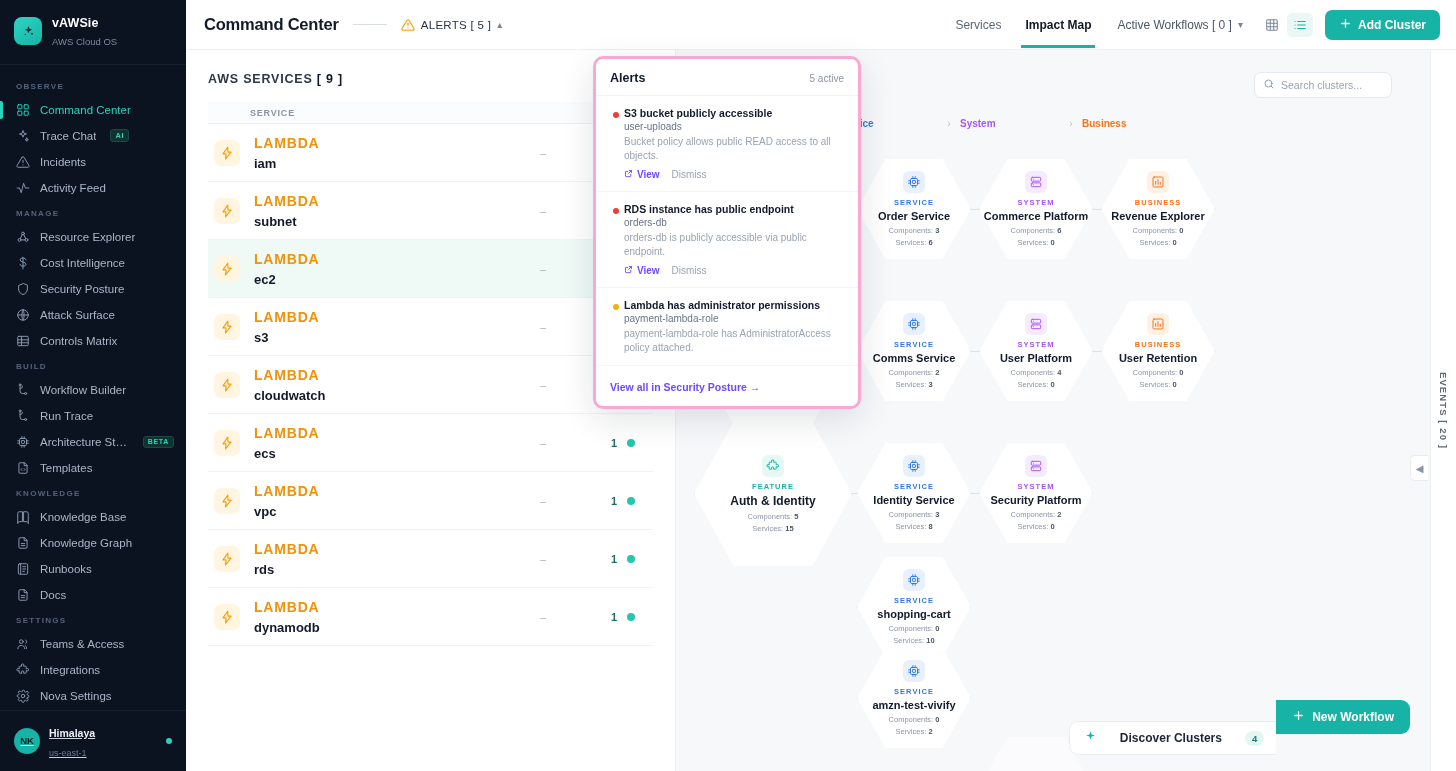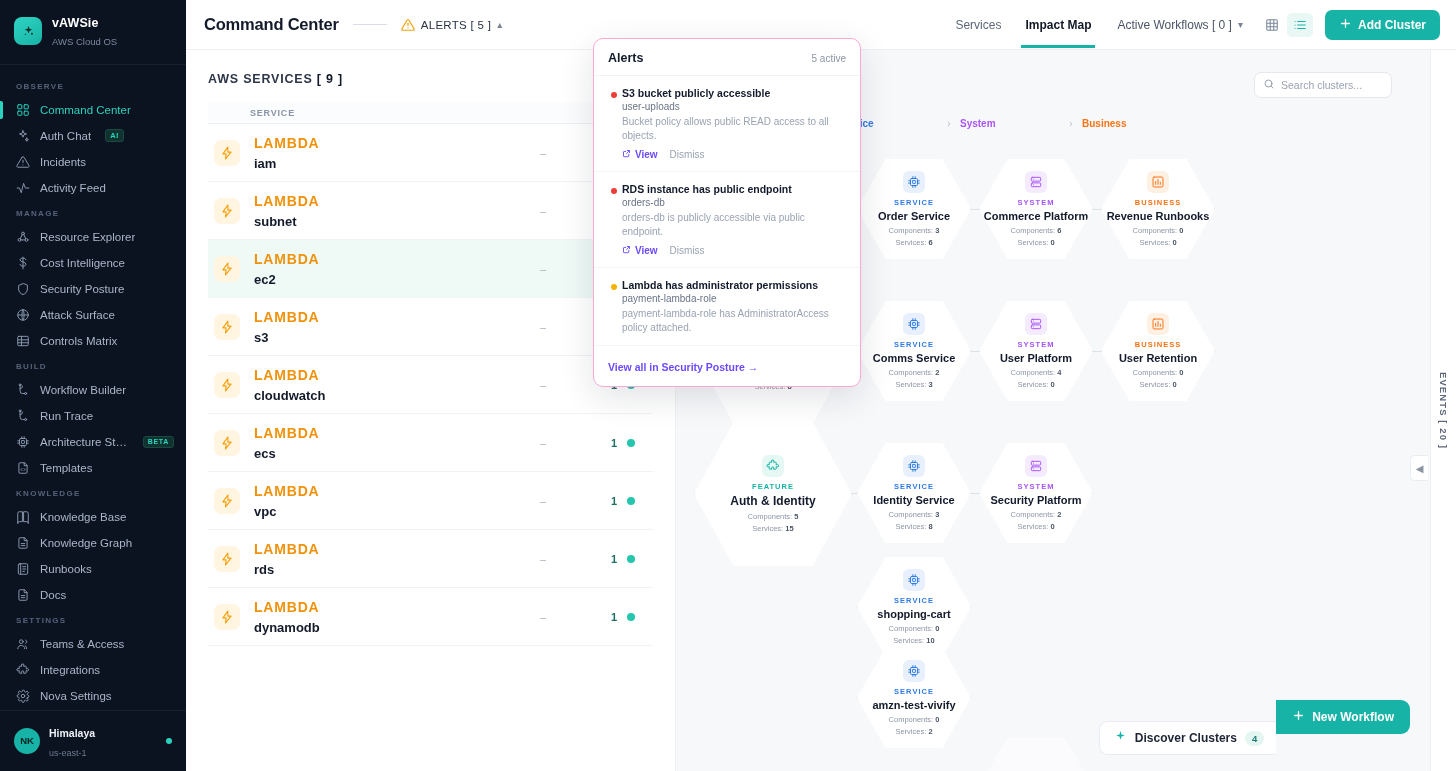--- a/index.html
+++ b/index.html
@@ -56,21 +56,21 @@
     color: #2ad3bd; background: #10332f; border: 1px solid #1b4a45;
     border-radius: 3px; padding: 1px 4px; margin-left: 4px;
   }
   .badge-beta {
     font-size: 7px; font-weight: 700; letter-spacing: .7px;
     color: #2ad3bd; background: #10332f; border: 1px solid #1b4a45;
     border-radius: 3px; padding: 1.5px 4px; margin-left: auto;
   }
   .sb-user {
     border-top: 1px solid #16202f; padding: 11px 14px;
-    display: flex; align-items: center; gap: 9px;
+    display: flex; align-items: center; gap: 9px; text-decoration: underline;
   }
   .avatar {
     width: 26px; height: 26px; border-radius: 50%;
     background: #17b3a6; color: #06211f; font-size: 9.5px; font-weight: 700;
     display: flex; align-items: center; justify-content: center; flex:0 0 26px;
   }
   .sb-user-txt { line-height: 1.2; flex: 1; }
   .sb-user-name { font-size: 10.5px; font-weight: 700; color: #eef2f7; }
   .sb-user-region { font-size: 9px; color: #6c7b91; margin-top: 1px; }
   .dot-online { width: 6px; height: 6px; border-radius: 50%; background: #2ad3bd; }
@@ -215,41 +215,41 @@
   .rail-toggle {
     position: absolute; right: 28px; top: 405px; width: 18px; height: 26px;
     background: #ffffff; border: 1px solid #e9ecf1; border-right: 0;
     border-radius: 5px 0 0 5px; display: flex; align-items: center; justify-content: center;
     color: #8b94a3; font-size: 10px; cursor: pointer; z-index: 6;
   }
 
   
   .fab-wrap { position: absolute; right: 46px; bottom: 16px; display: flex; align-items: center; z-index: 20; }
   .fab-ghost {
-    display: flex; align-items: center; gap: 8px; background: #ffffff;
+    display: flex; align-items: center; gap: 23px; background: #ffffff;
     border: 1px solid #e9ecf1; border-right: 0; border-radius: 9px 0 0 9px;
     height: 34px; padding: 0 12px 0 14px; font-size: 12px; font-weight: 600; color: #1d2433;
     cursor: pointer;
     margin-top: 42px;
   }
   .fab-ghost .spark { color: #17b3a6; }
   .pill-count {
     background: #e3f6f2; color: #1d7d70; font-size: 9.5px; font-weight: 700;
     border-radius: 9px; padding: 2px 7px;
   }
   .fab-primary {
     display: flex; align-items: center; gap: 7px; background: #17b3a6; color: #fff;
     border: 0; border-radius: 0 9px 9px 0; height: 34px; padding: 0 16px;
     font-size: 12px; font-weight: 600; cursor: pointer;
   }
 
   
   .alerts-panel {
-    position: absolute; left: 407px; top: 38px; width: 268px;
-    background: #ffffff; border: 1px solid #f9a8d4; border-radius: 10px;
+    position: absolute; left: 407px; top: 56px; width: 268px;
+    background: #ffffff; border: 3px solid #f9a8d4; border-radius: 10px;
     box-shadow: 0 10px 34px rgba(18,26,43,.12); z-index: 60; overflow: hidden;
   }
   .ap-head {
     display: flex; align-items: baseline; padding: 12px 14px 10px 14px;
     border-bottom: 1px solid #f0f2f6;
   }
   .ap-title { font-size: 12.5px; font-weight: 700; color: #121a2b; }
   .ap-count { margin-left: auto; font-size: 10px; color: #8c95a5; }
   .ap-item { padding: 11px 14px 11px 14px; border-bottom: 1px solid #f2f4f7; position: relative; }
   .ap-dot { position: absolute; left: 17px; top: 16px; width: 6px; height: 6px; border-radius: 50%; }
@@ -295,21 +295,21 @@
         </span>
         <span class="nav-label">Command Center</span>
       </div>
       <div class="nav-item">
         <span class="ic">
           <svg viewBox="0 0 24 24" width="14" height="14" fill="none" stroke="currentColor" stroke-width="1.7" stroke-linecap="round" stroke-linejoin="round">
             <path d="M12 3l1.5 4L18 8.5 13.5 10 12 14l-1.5-4L6 8.5 10.5 7z"></path>
             <path d="M18.5 15.5l.8 2 2 .8-2 .8-.8 2-.8-2-2-.8 2-.8z"></path>
           </svg>
         </span>
-        <span class="nav-label">Auth Chat</span>
+        <span class="nav-label">Trace Chat</span>
         <span class="badge-ai">AI</span>
       </div>
       <div class="nav-item">
         <span class="ic">
           <svg viewBox="0 0 24 24" width="14" height="14" fill="none" stroke="currentColor" stroke-width="1.7" stroke-linecap="round" stroke-linejoin="round">
             <path d="M10.3 3.9 1.8 18a2 2 0 0 0 1.7 3h17a2 2 0 0 0 1.7-3L13.7 3.9a2 2 0 0 0-3.4 0z"></path>
             <path d="M12 9v4"></path>
             <path d="M12 17h.01"></path>
           </svg>
         </span>
@@ -738,21 +738,21 @@
             <span class="hex-stat"><span>Services:</span> <b>0</b></span>
           </div>
           <div class="hex sm" style="left: 407px; top: 22px;">
             <span class="hex-ic bg-business k-business">
               <svg viewBox="0 0 24 24" width="14" height="14" fill="none" stroke="currentColor" stroke-width="1.7" stroke-linecap="round" stroke-linejoin="round">
                 <rect x="3.5" y="3.5" width="17" height="17" rx="2"></rect>
                 <path d="M8 16V11M12 16V8M16 16v-3.5"></path>
               </svg>
             </span>
             <span class="hex-kind k-business">BUSINESS</span>
-            <span class="hex-name">Revenue Runbooks</span>
+            <span class="hex-name">Revenue Explorer</span>
             <span class="hex-stat"><span>Components:</span> <b>0</b></span>
             <span class="hex-stat"><span>Services:</span> <b>0</b></span>
           </div>
           <div class="hex big" style="left: 0px; top: 142px;">
             <span class="hex-ic bg-feature k-feature">
               <svg viewBox="0 0 24 24" width="14" height="14" fill="none" stroke="currentColor" stroke-width="1.7" stroke-linecap="round" stroke-linejoin="round">
                 <path d="M9.5 3.5a2 2 0 0 1 4 0c0 .8-.5 1.2-.5 2h3.5a1 1 0 0 1 1 1V10c.8 0 1.2-.5 2-.5a2 2 0 0 1 0 4c-.8 0-1.2-.5-2-.5v3.5a1 1 0 0 1-1 1H13c0-.8.5-1.2.5-2a2 2 0 0 0-4 0c0 .8.5 1.2.5 2H6.5a1 1 0 0 1-1-1V13c-.8 0-1.2.5-2 .5a2 2 0 0 1 0-4c.8 0 1.2.5 2 .5V6.5a1 1 0 0 1 1-1H10c0-.8-.5-1.2-.5-2z"></path>
               </svg>
             </span>
             <span class="hex-kind k-feature">FEATURE</span>

